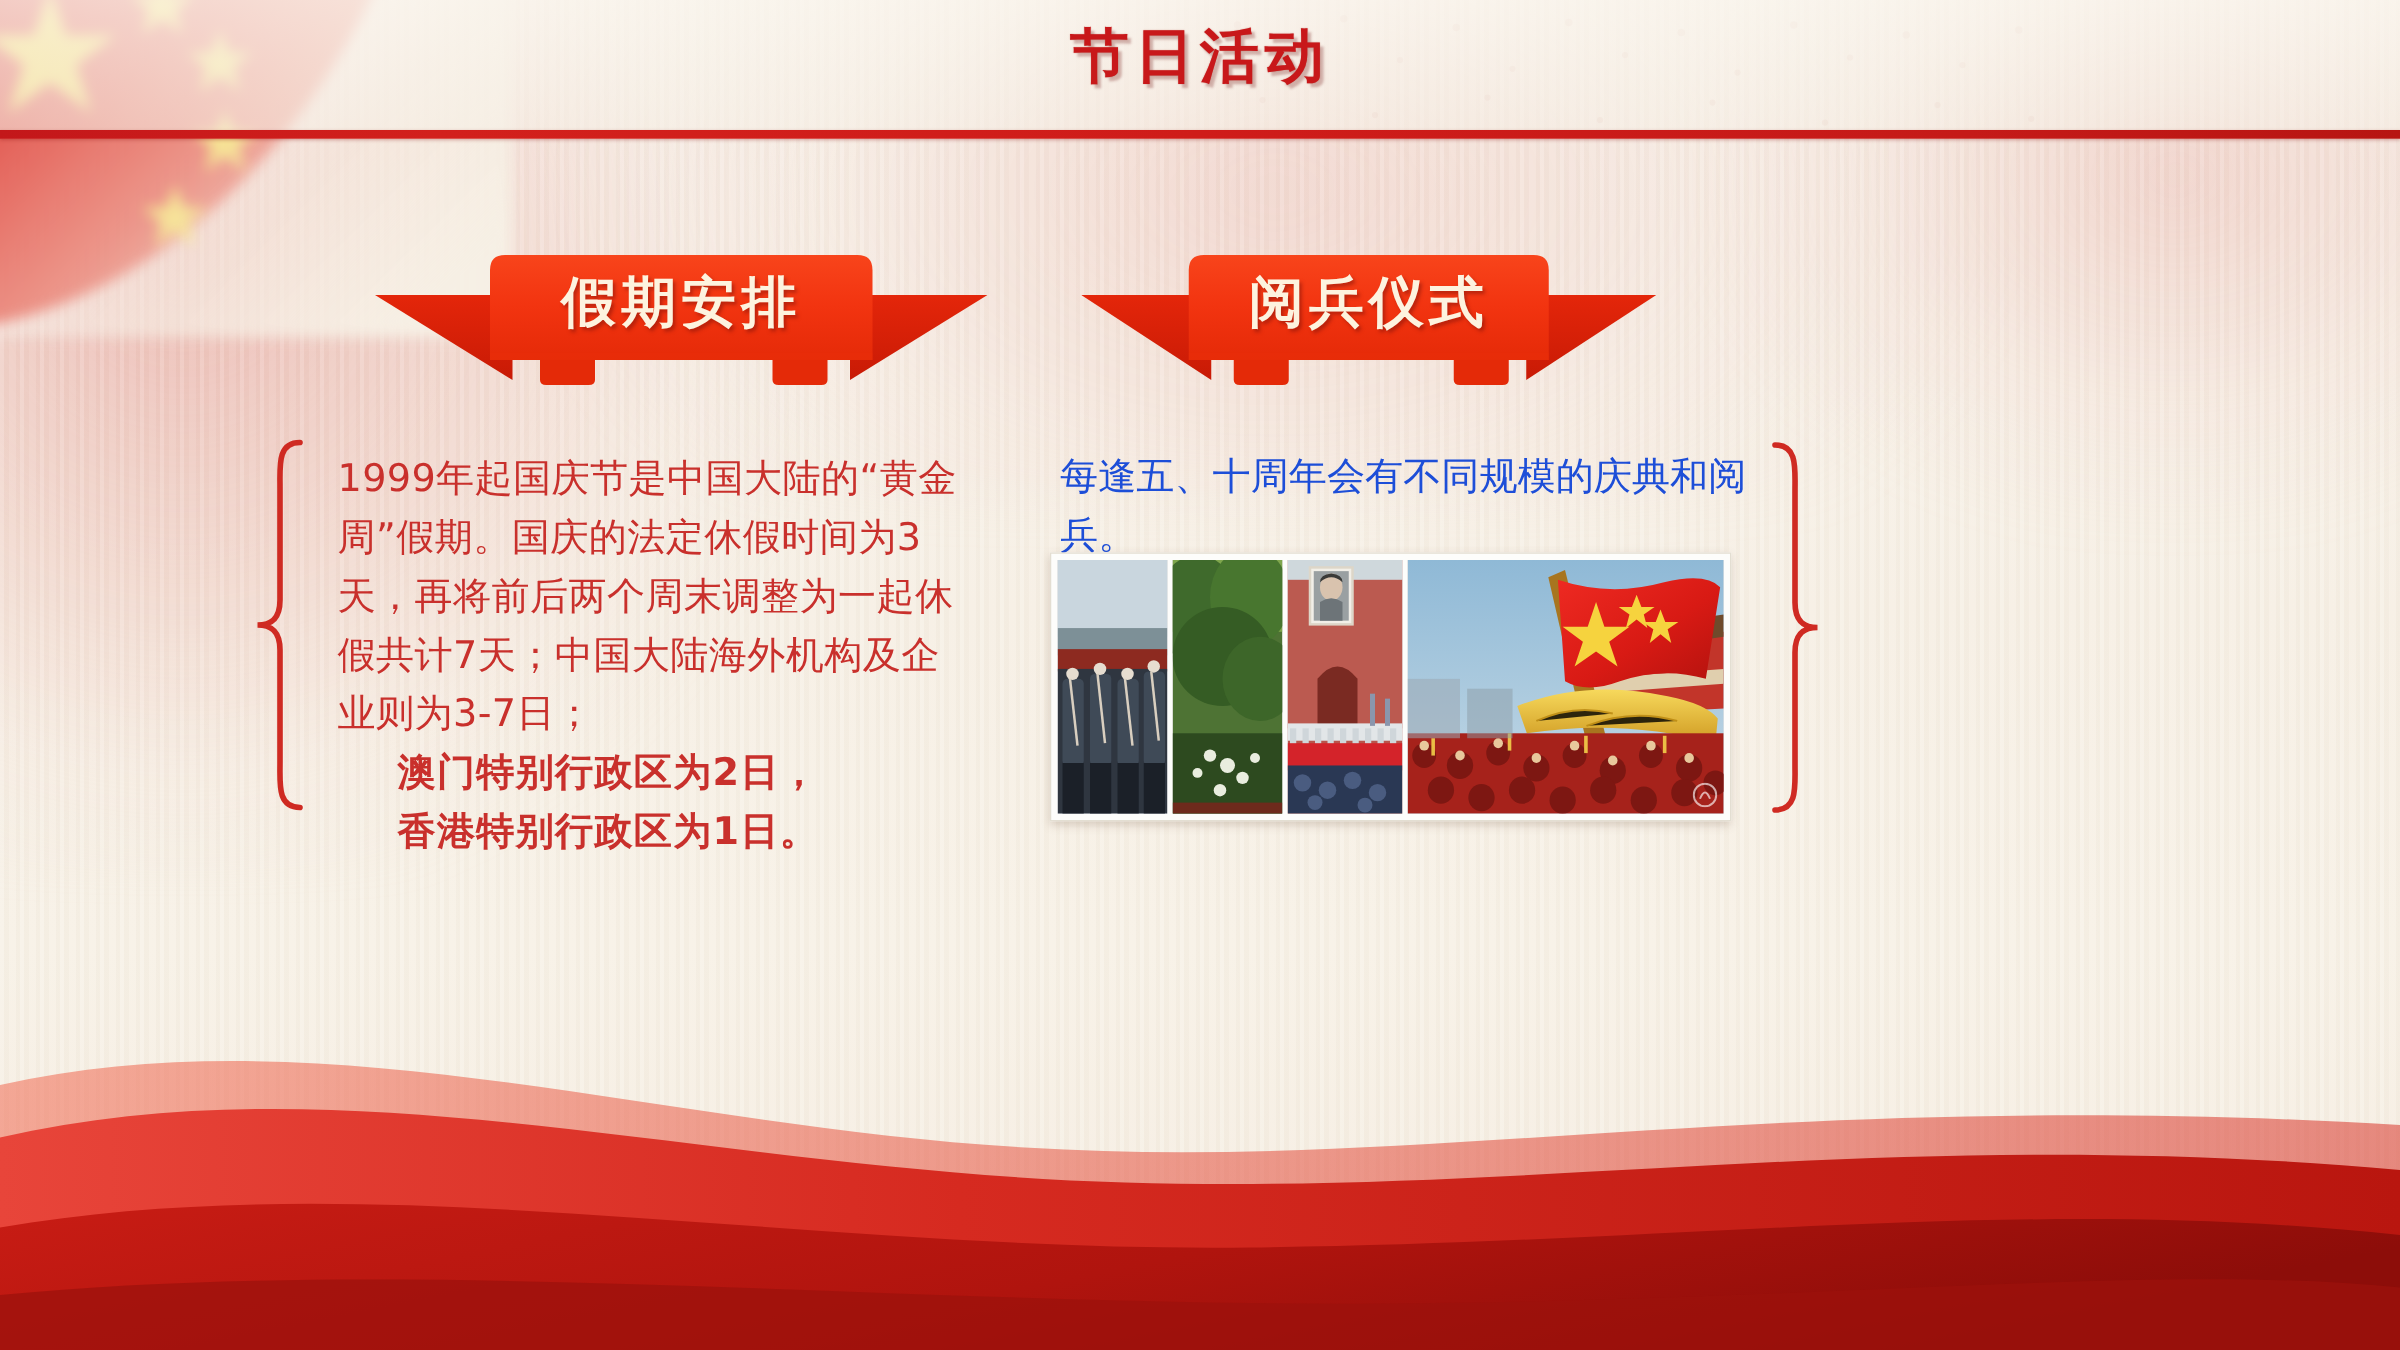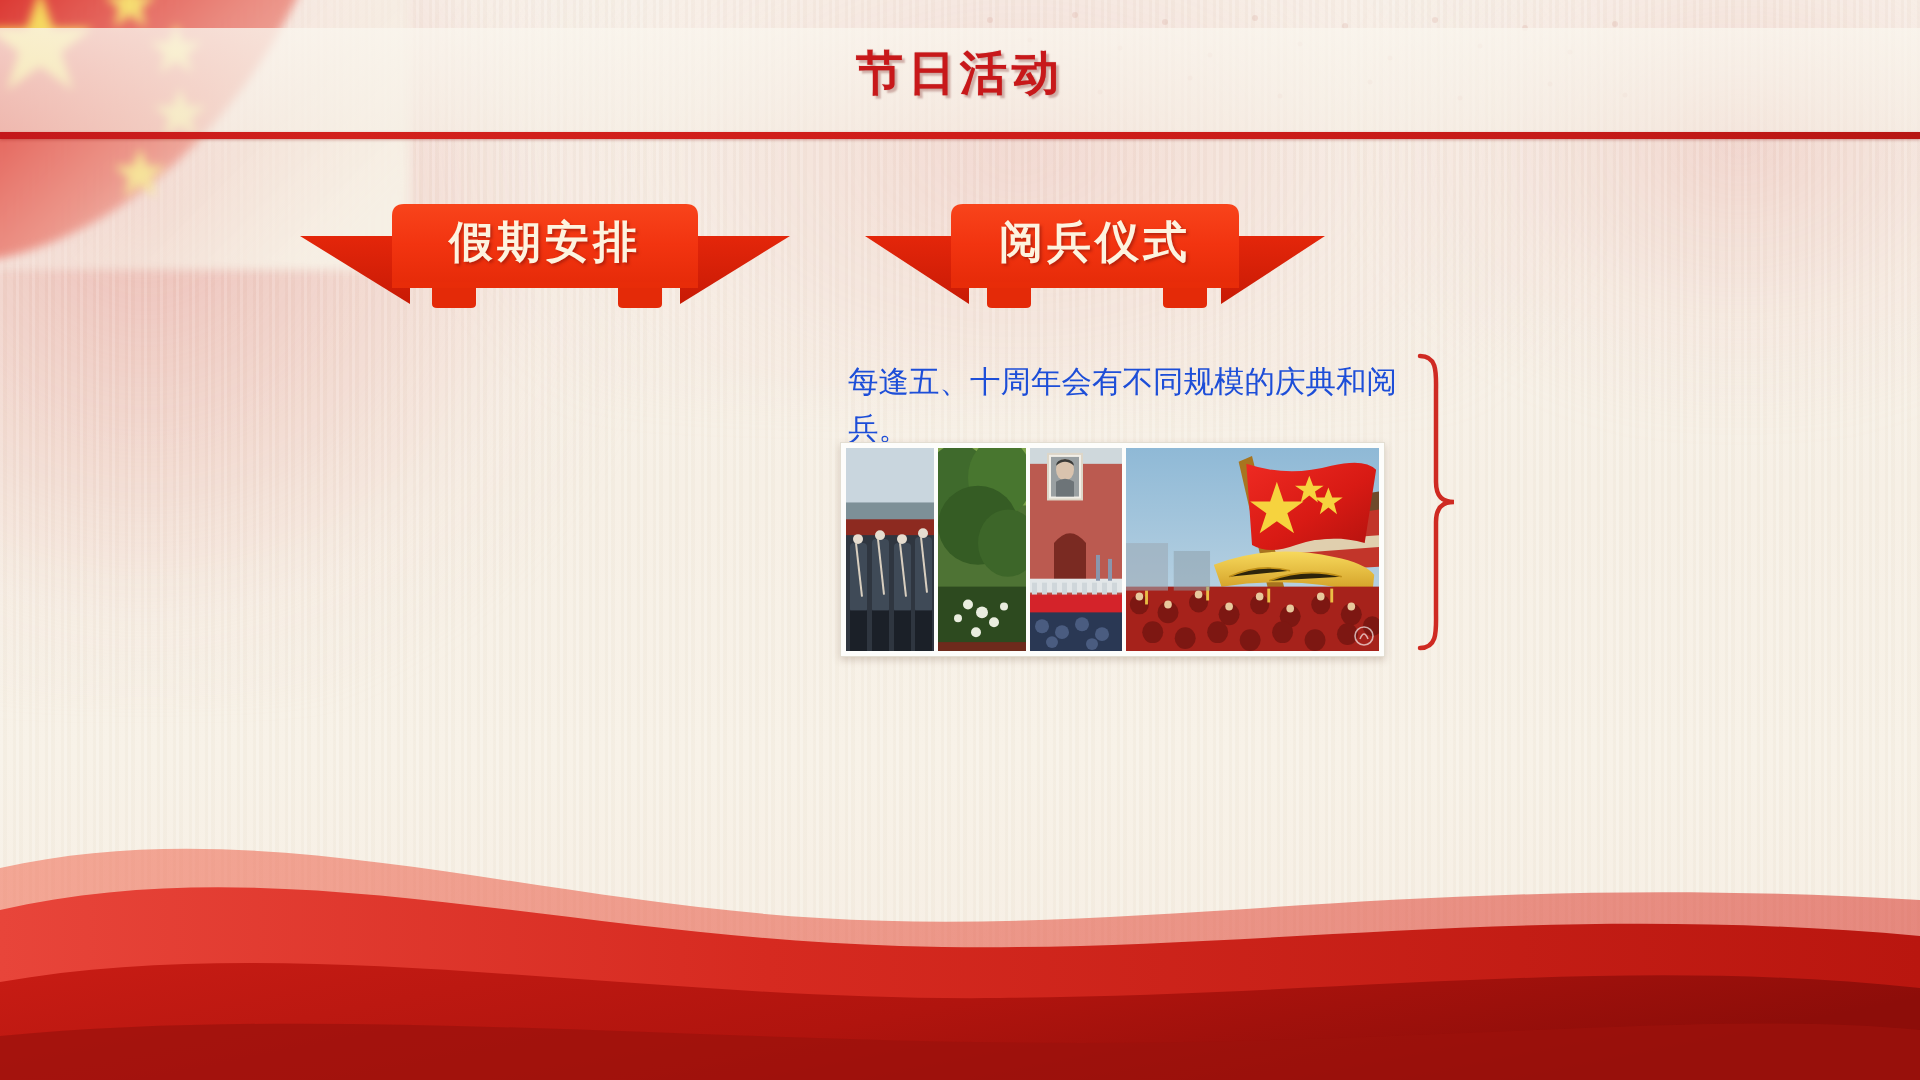--- a/index.html
+++ b/index.html
@@ -41,21 +41,21 @@
   }
   .bg-dots{
     position:absolute;left:960px;top:0;width:700px;height:130px;opacity:.35;
   }
 
   
   .flag-corner{position:absolute;left:-20px;top:-30px;width:430px;height:300px;filter:blur(5px);opacity:.96;}
 
   
   .header{
-    position:absolute;left:0;top:0;width:1672px;height:110px;margin-top:28px;
+    position:absolute;left:0;top:0;width:1672px;height:110px;
   }
   .header-band{
     position:absolute;left:0;top:0;width:1920px;height:107px;
     background:linear-gradient(180deg,rgba(250,246,238,.78),rgba(246,240,230,.58));
   }
   .header-rule{
     position:absolute;left:0;top:104px;width:1920px;height:7px;
     background:linear-gradient(90deg,#c3171a 0%,#d2201c 18%,#cf1c19 50%,#c51a18 82%,#b71512 100%);
     box-shadow:0 1px 3px rgba(140,20,16,.35);
   }
@@ -235,20 +235,30 @@
 
       <path d="M104,8 L386,8 Q398,8 398,20 L398,92 L92,92 L92,20 Q92,8 104,8 Z" fill="url(#rbG1)"></path>
 
       <path d="M132,92 L176,92 L176,108 Q176,112 171,112 L137,112 Q132,112 132,108 Z" fill="#e42a08"></path>
       <path d="M318,92 L362,92 L362,108 Q362,112 357,112 L323,112 Q318,112 318,108 Z" fill="#e42a08"></path>
       <rect x="92" y="86" width="306" height="6" fill="#ea2e0a" opacity="0.55"></rect>
     </svg>
     <div class="ribbon-label">假期安排</div>
   </div>
 
+  <div class="col-left">
+    <svg class="brace brace-left" width="48" height="300" viewBox="0 0 48 300">
+      <path d="M40,4 C22,4 24,22 24,40 L24,130 C24,146 16,150 6,150 C16,150 24,154 24,170 L24,260 C24,278 22,296 40,296" fill="none" stroke="#cf2a22" stroke-width="4.5" stroke-linecap="round"></path>
+    </svg>
+    <div class="body-text">
+      <span>1999年起国庆节是中国大陆的“黄金周”假期。国庆的法定休假时间为3天，再将前后两个周末调整为一起休假共计7天；中国大陆海外机构及企业则为3-7日；</span>
+      <span class="bold-line">澳门特别行政区为2日，</span>
+      <span class="bold-line">香港特别行政区为1日。</span>
+    </div>
+  </div>
 
   <div class="col-right">
     <div class="right-text">每逢五、十周年会有不同规模的庆典和阅兵。</div>
 
     <svg class="brace brace-right" width="44" height="300" viewBox="0 0 44 300">
       <path d="M4,4 C22,4 20,22 20,40 L20,130 C20,146 28,150 38,150 C28,150 20,154 20,170 L20,260 C20,278 22,296 4,296" fill="none" stroke="#cf2a22" stroke-width="4.5" stroke-linecap="round"></path>
     </svg>
 
     <div class="collage">
 

